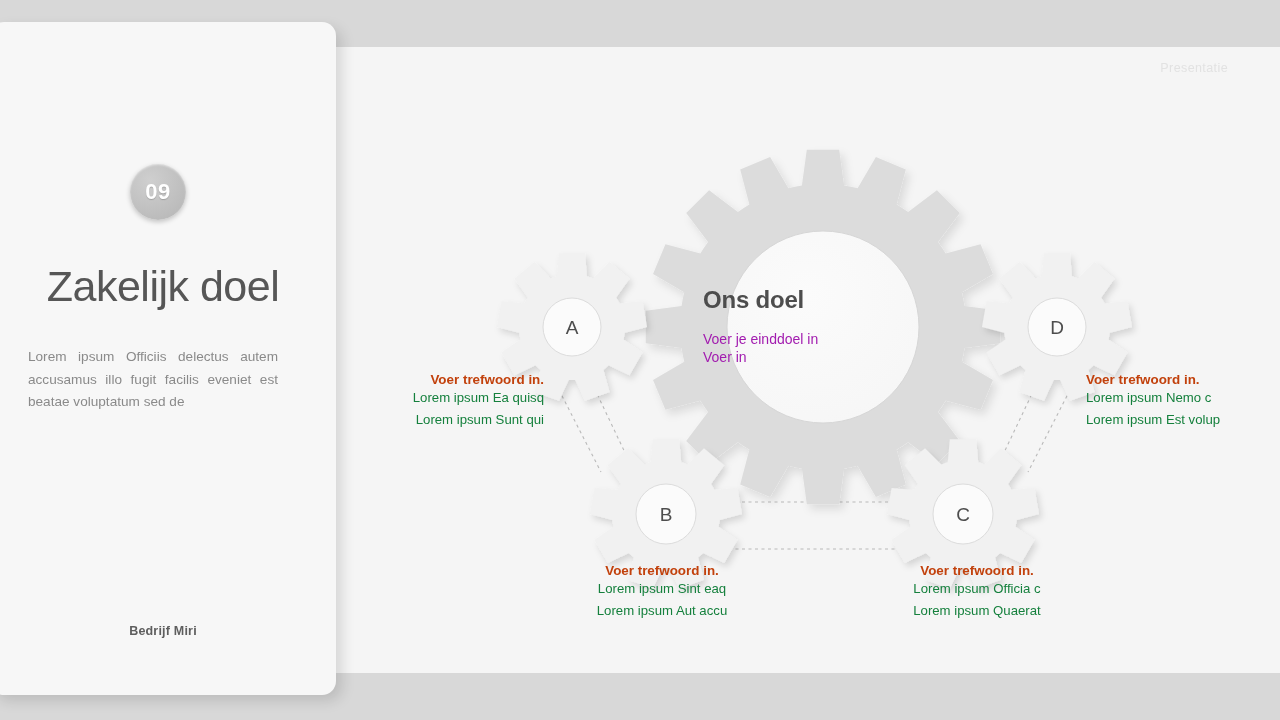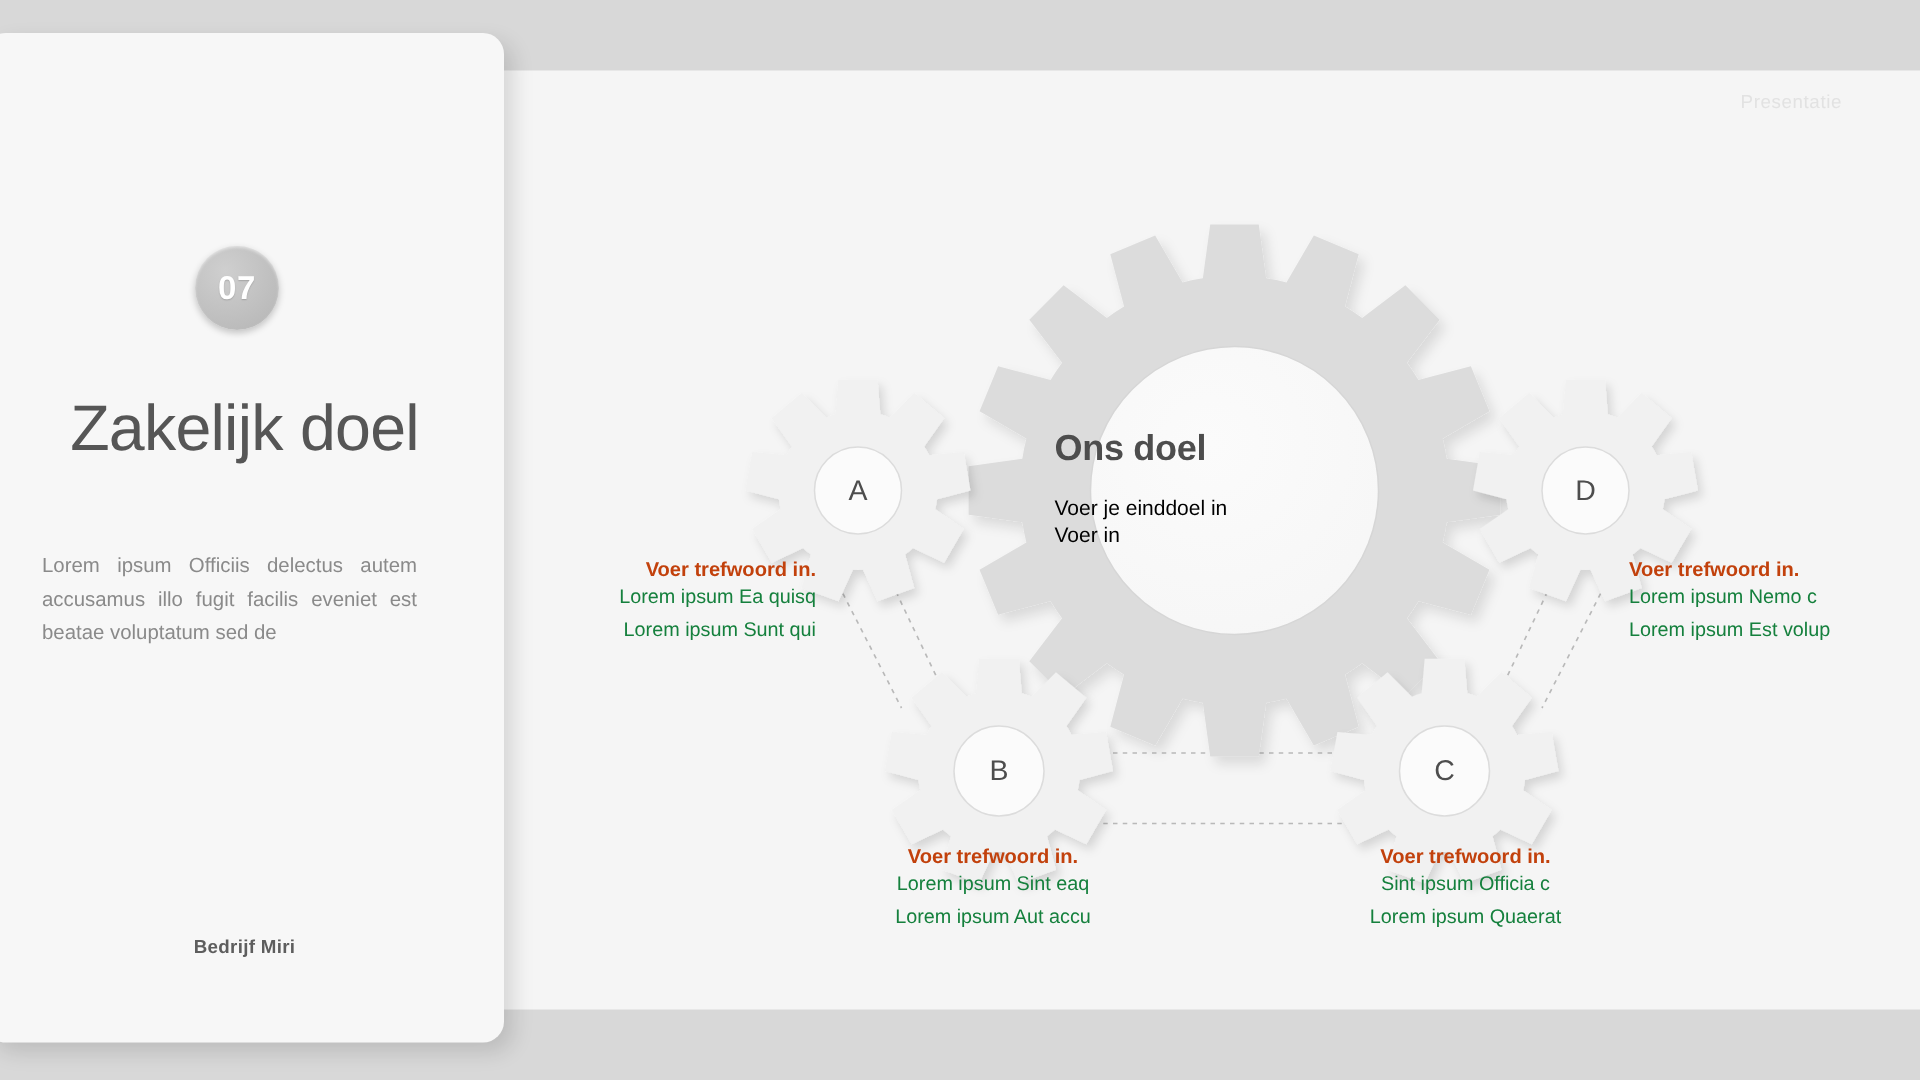--- a/index.html
+++ b/index.html
@@ -43,21 +43,21 @@
     color:#fff;font-size:22px;font-weight:bold;letter-spacing:.5px;
     text-shadow:0 1px 1px rgba(0,0,0,.18);
   }
   .card-title{
     position:absolute;left:38px;top:236px;width:270px;
     text-align:center;
     font-size:43px;line-height:1.32;font-weight:normal;color:#565656;
     letter-spacing:-.5px;
   }
   .card-body{
-    position:absolute;left:38px;top:344px;width:250px;
+    position:absolute;left:38px;top:324px;width:250px;
     font-size:13.6px;line-height:1.67;color:#8a8a8a;
     text-align:justify;
   }
   .card-foot{
     position:absolute;left:0;top:602px;width:346px;
     text-align:center;
     font-size:12.5px;font-weight:bold;color:#5e5e5e;
     letter-spacing:.2px;
   }
 
@@ -68,21 +68,21 @@
   .gear-letter{
     position:absolute;font-size:19px;color:#4d4d4d;
     transform:translate(-50%,-50%);
     font-weight:400;
   }
   .hub{
     position:absolute;transform:translate(-50%,-50%);
     text-align:left;width:240px;
   }
   .hub-title{font-size:24px;font-weight:bold;color:#4d4d4d;letter-spacing:-.2px;}
-  .hub-sub{margin-top:16px;font-size:14px;line-height:1.32;color:#000000;}
+  .hub-sub{margin-top:16px;font-size:14px;line-height:1.32;color:#a21caf;}
 
   
   .callout{position:absolute;}
   .callout .ct{
     font-size:13.4px;font-weight:bold;color:#c2410c;white-space:nowrap;
   }
   .callout .cb{
     font-size:13.2px;line-height:1.68;color:#15803d;white-space:nowrap;
   }
   .c-left{text-align:right;}
@@ -180,29 +180,29 @@
       <div class="ct">Voer trefwoord in.</div>
       <div class="cb">
         <div>Lorem ipsum Sint eaq</div>
         <div>Lorem ipsum Aut accu</div>
       </div>
     </div>
 
     <div class="callout c-center" style="left:857px;top:516px;width:240px;">
       <div class="ct">Voer trefwoord in.</div>
       <div class="cb">
-        <div>Sint ipsum Officia c</div>
+        <div>Lorem ipsum Officia c</div>
         <div>Lorem ipsum Quaerat</div>
       </div>
     </div>
 
   </div>
 
   <div class="left-card">
     <div class="badge">
-      <span>07</span>
+      <span>09</span>
     </div>
     <div class="card-title">Zakelijk doel</div>
     <div class="card-body">Lorem ipsum Officiis delectus autem accusamus illo fugit facilis eveniet est beatae voluptatum sed de</div>
     <div class="card-foot">Bedrijf Miri</div>
   </div>
 
 </div>
 
 </body></html>

